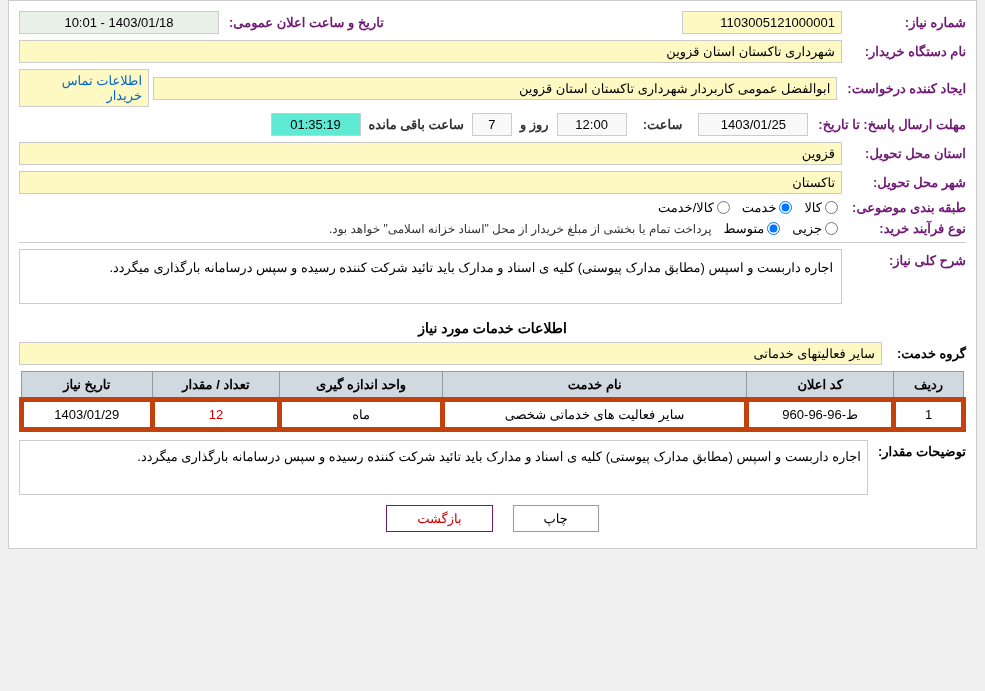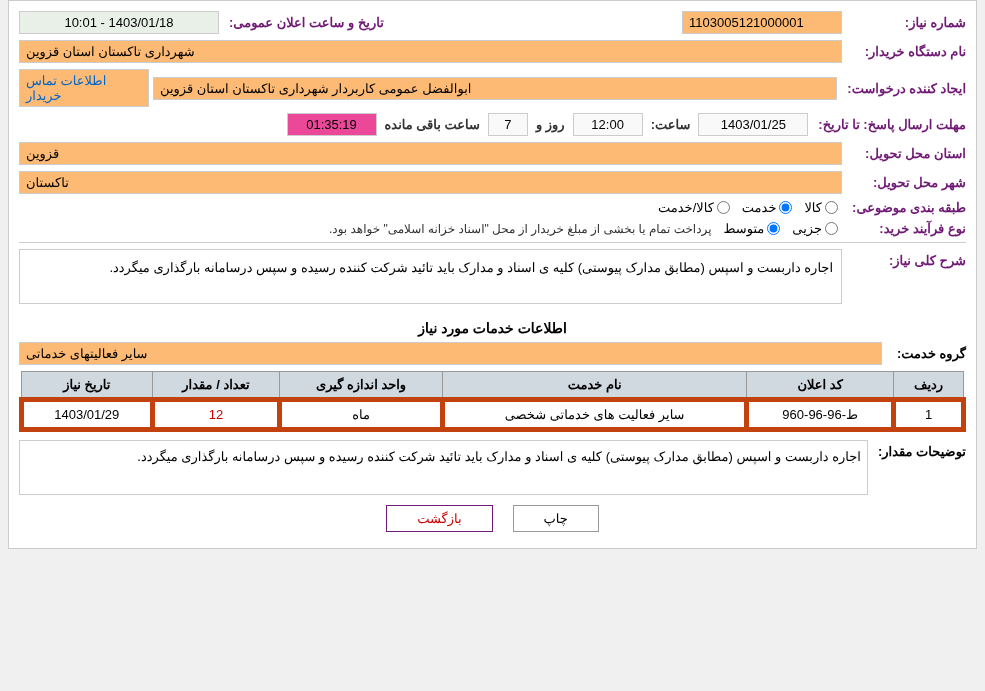--- a/index.html
+++ b/index.html
@@ -38,26 +38,26 @@
     }
     .field-label {
       color: #701a75;
       font-weight: bold;
       white-space: nowrap;
       min-width: 120px;
       text-align: right;
       padding-left: 6px;
     }
     .field-value {
-      background: #fdba74;
+      background: #fef9c3;
       border: 1px solid #ccc;
       padding: 3px 6px;
       flex: 1;
       min-height: 22px;
-      text-align: left;
+      text-align: right;
     }
     .field-value.blue-text {
       color: #0066cc;
     }
     .field-value.narrow {
       flex: 0 0 auto;
       width: 160px;
     }
     .date-time-row {
       display: flex;
@@ -74,21 +74,21 @@
       padding: 3px 6px;
       min-height: 22px;
       text-align: center;
     }
     .inline-label {
       white-space: nowrap;
       color: #333;
       font-weight: bold;
     }
     .remaining-time {
-      background: #ec4899;
+      background: #5eead4;
       border: 1px solid #ccc;
       padding: 3px 6px;
       min-height: 22px;
       text-align: center;
       width: 90px;
     }
     .announce-date {
       background: #e8f0e8;
       border: 1px solid #ccc;
       padding: 3px 10px;
@@ -252,21 +252,21 @@
 
     <div class="field-row">
       <span class="field-label">ایجاد کننده درخواست:</span>
       <div class="field-value">ابوالفضل عمومی کاربردار شهرداری تاکستان استان قزوین</div>
       <div class="field-value blue-text" style="flex:0 0 auto; width:130px; cursor:pointer;">اطلاعات تماس خریدار</div>
     </div>
 
     <div class="date-time-row">
       <span class="field-label">مهلت ارسال پاسخ: تا تاریخ:</span>
       <div class="date-field" style="width:110px;">1403/01/25</div>
-      <span class="inline-label" style="margin:0 4px;">ساعت:</span>
+      <span class="inline-label" style="margin:0 12px;">ساعت:</span>
       <div class="date-field" style="width:70px;">12:00</div>
       <span class="inline-label" style="margin:0 4px;">روز و</span>
       <div class="date-field" style="width:40px;">7</div>
       <span class="inline-label" style="margin:0 4px;">ساعت باقی مانده</span>
       <div class="remaining-time">01:35:19</div>
     </div>
 
     <div class="field-row">
       <span class="field-label">استان محل تحویل:</span>
       <div class="field-value">قزوین</div>

